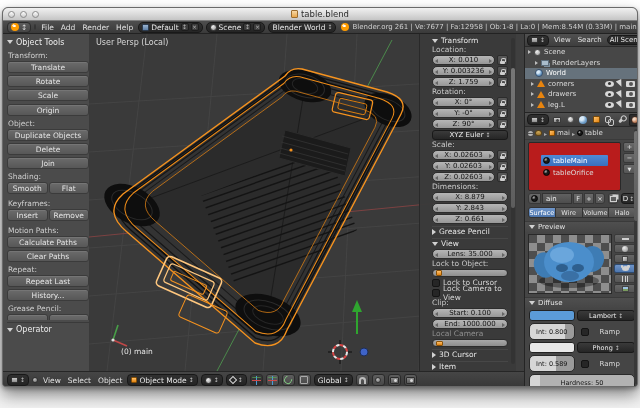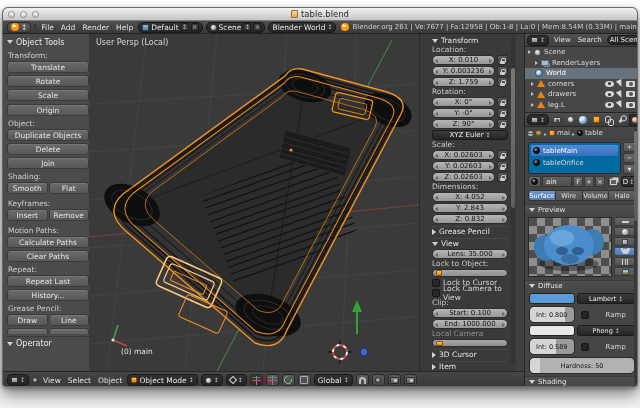--- a/index.html
+++ b/index.html
@@ -116,21 +116,21 @@
 .i-wrench{width:8px;height:3px;background:#c9c9c9;border-radius:2px;transform:rotate(-45deg);position:relative}
 .i-wrench::after{content:"";position:absolute;right:-1px;top:-1px;width:4px;height:4px;border-radius:50%;border:1.4px solid #c9c9c9;background:#454545}
 .i-matsph{width:8px;height:8px;border-radius:50%;background:radial-gradient(circle at 33% 30%,#f0d6c2 0 20%,#c98a66 55%,#7c4a3a);border:1px solid #3c2a22}
 .crumb{height:13px;display:flex;align-items:center;gap:2px;padding:0 3px;border-bottom:1px solid #3a3a3a;white-space:nowrap}
 .crumbsep{color:#aaa;font-size:6px}
 .screw-ico{width:5px;height:5px;border-radius:50%;background:#b5b5b5;position:relative}
 .screw-ico::after{content:"";position:absolute;left:0;top:2px;width:5px;height:1px;background:#555}
 .pal-ico{width:7px;height:6px;border-radius:50% 50% 40% 40%;background:linear-gradient(#d8b15e,#9c7630);border:1px solid #5c4417}
 .blk-sph{width:7px;height:7px;border-radius:50%;background:radial-gradient(circle at 32% 28%,#9a9a9a 0 12%,#1a1a1a 40%);border:1px solid #000;flex:none}
 .slots{display:flex;gap:2px;padding:2px 3px 1px 3px}
-.slotlist{flex:1;background:#0369a1;border:1px solid #292929;border-radius:2px;padding:2px;display:flex;flex-direction:column;gap:1px}
+.slotlist{flex:1;background:#b91c1c;border:1px solid #292929;border-radius:2px;padding:12px;display:flex;flex-direction:column;gap:1px}
 .slot{height:11px;display:flex;align-items:center;gap:3px;padding:0 2px;border-radius:1px;color:#ddd}
 .slot.sel{background:linear-gradient(#4f8ad6,#3a6fbd);color:#fff}
 .slotbtns{display:flex;flex-direction:column;gap:1px;width:13px;flex:none}
 .sbtn{height:10px;background:linear-gradient(#6a6a6a,#555);border:1px solid #383838;border-radius:2px;font-size:6.5px;display:flex;align-items:center;justify-content:center;color:#e2e2e2}
 .dbrow{display:flex;gap:1px;padding:1px 3px;align-items:center}
 .dbicon{width:13px;height:11px;background:linear-gradient(#6a6a6a,#555);border:1px solid #383838;border-radius:3px 0 0 3px;display:flex;align-items:center;justify-content:center}
 .dbname{flex:1;height:11px;background:linear-gradient(#606060,#4d4d4d);border:1px solid #333;display:flex;align-items:center;padding-left:3px;color:#f0f0f0;min-width:0}
 .dbtn{width:10px;height:11px;background:linear-gradient(#6a6a6a,#555);border:1px solid #383838;display:flex;align-items:center;justify-content:center;color:#e8e8e8;font-size:6.5px;flex:none}
 .dbtn.last{border-radius:0 3px 3px 0}
 .nodes-ico{width:7px;height:6px;border:1px solid #d0d0d0;box-shadow:2px -2px 0 -0.5px #d0d0d0}
@@ -151,21 +151,21 @@
 .g-cube{width:6px;height:6px;background:linear-gradient(135deg,#ddd,#888);border:1px solid #444}
 .g-monkey{width:7px;height:5px;border-radius:50%;background:#d0d0d0;position:relative}
 .g-monkey::before,.g-monkey::after{content:"";position:absolute;top:-1px;width:2.5px;height:2.5px;border-radius:50%;background:#d0d0d0}
 .g-monkey::before{left:-1px}.g-monkey::after{right:-1px}
 .g-hair{width:6px;height:6px;background:repeating-linear-gradient(90deg,#d0d0d0 0 1px,transparent 1px 2.5px)}
 .g-sky{width:7px;height:6px;background:linear-gradient(#9cc2e0 50%,#7a9b5e 50%);border:1px solid #444}
 .mrow{display:flex;gap:2px;padding:0 4px;margin-top:2px;align-items:center}
 .swatch{flex:1;height:11px;border-radius:3px;border:1px solid #222}
 .mdd{flex:1.25;height:11px;background:linear-gradient(#3a3a3a,#262626);border:1px solid #191919;border-radius:3px;color:#ebebeb;display:flex;align-items:center;justify-content:center;gap:2px;font-size:6.5px}
 .mslider{flex:1;height:17px;border-radius:5px;border:1px solid #2a2a2a;color:#141414;display:flex;align-items:center;justify-content:center;font-size:6.5px;position:relative}
-.rampcell{flex:1.25;display:flex;align-items:center;gap:17px;padding-left:4px}
+.rampcell{flex:1.25;display:flex;align-items:center;gap:11px;padding-left:4px}
 .pr-sb{position:absolute;right:1px;top:16px;width:4px;bottom:4px;background:#383838;border-radius:2px}
 .pr-sb i{position:absolute;left:0;right:0;top:2px;height:90px;border-radius:2px;background:linear-gradient(#747474,#5a5a5a)}
 </style>
 </head>
 <body>
 
 <div id="app">
 <div class="window">
 
   <div class="titlebar">
@@ -245,24 +245,20 @@
         <div class="tsb">Insert</div>
         <div class="tsb">Remove</div>
       </div>
       <div class="tsl">Motion Paths:</div>
       <div class="tsb">Calculate Paths</div>
       <div class="tsb">Clear Paths</div>
       <div class="tsl">Repeat:</div>
       <div class="tsb">Repeat Last</div>
       <div class="tsb">History...</div>
       <div class="tsl">Grease Pencil:</div>
-      <div class="tsr">
-        <div class="tsb">Draw</div>
-        <div class="tsb">Line</div>
-      </div>
       <div class="clip-row">
         <div class="tsr">
               <div class="tsb"></div>
               <div class="tsb"></div>
             </div>
       </div>
       <div class="opdiv tshead">
             <span class="tri-d"></span>
             <span>Operator</span>
           </div>
@@ -439,23 +435,23 @@
             </div>
         <div class="nrow">
               <div class="nf">Y: 0.02603</div>
               <span class="lockb"></span>
             </div>
         <div class="nrow">
               <div class="nf">Z: 0.02603</div>
               <span class="lockb"></span>
             </div>
         <div class="nlab">Dimensions:</div>
-        <div class="nf">X: 4.052</div>
+        <div class="nf">X: 8.879</div>
         <div class="nf">Y: 2.843</div>
-        <div class="nf">Z: 0.832</div>
+        <div class="nf">Z: 0.661</div>
         <div class="nph sep">
               <span class="tri-r"></span>
               <span>Grease Pencil</span>
             </div>
         <div class="nph sep">
               <span class="tri-d"></span>
               <span>View</span>
             </div>
         <div class="nf">Lens: 35.000</div>
         <div class="nlab">Lock to Object:</div>

